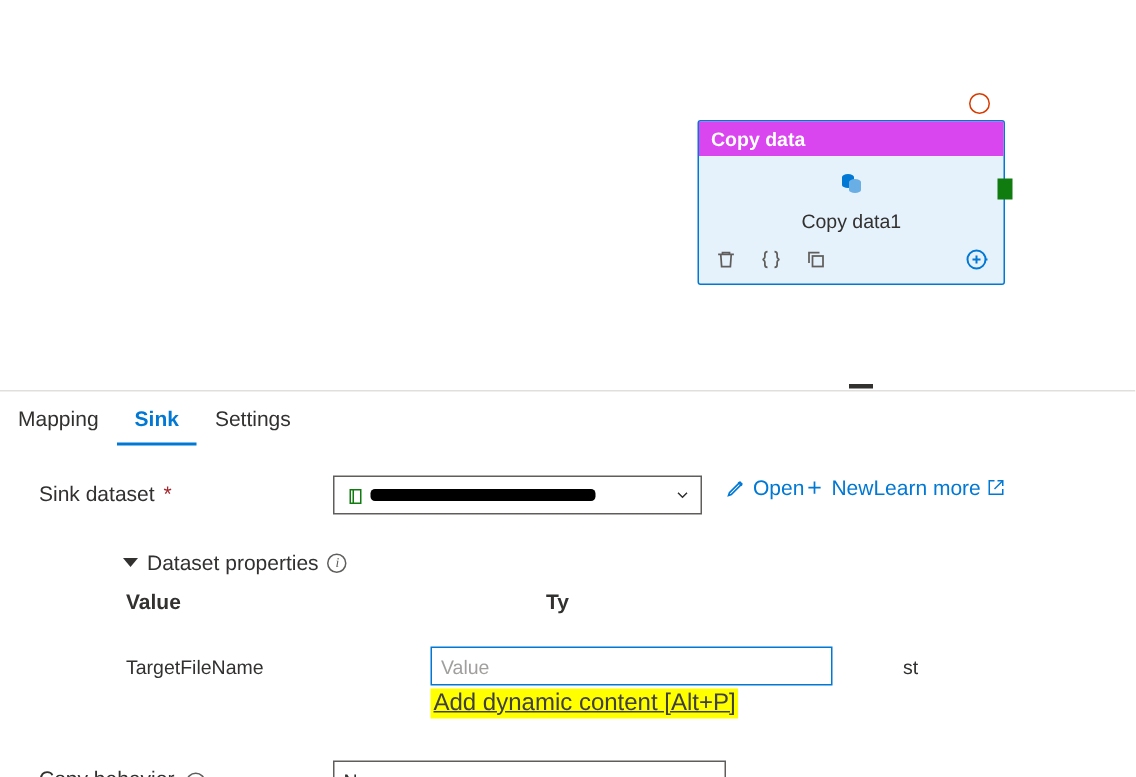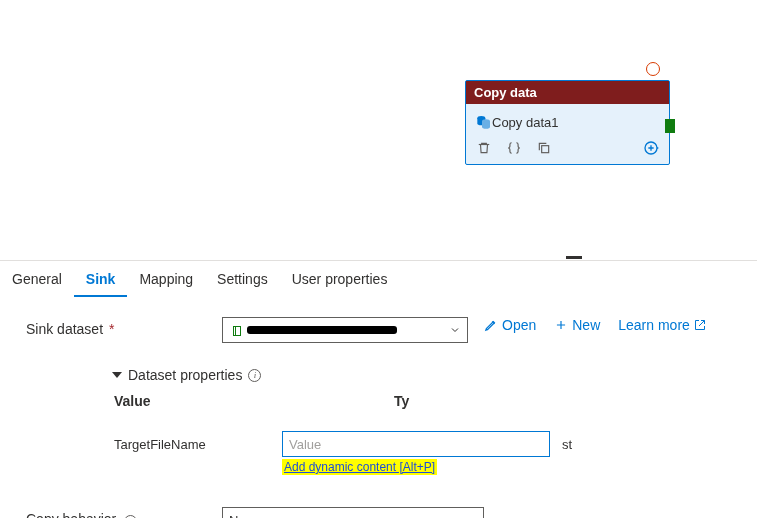--- a/index.html
+++ b/index.html
@@ -23,30 +23,32 @@
     position: absolute;
     left: 465px;
     top: 80px;
     width: 203px;
     border: 1px solid #0078d4;
     border-radius: 2px;
     background: #e5f1fb;
     box-shadow: 0 0 0 0;
   }
   .activity-title {
-    background: #7f1d1d;
+    background: #d946ef;
     color: #ffffff;
     padding: 4px 8px;
     font-size: 13px;
     font-weight: 600;
   }
   .activity-body {
     padding: 10px 10px 6px 10px;
     display: flex;
     align-items: center;
+    gap: 10px;
+    flex-direction: column;
   }
   .activity-body-label {
     color: #323130;
     font-size: 13px;
   }
   .activity-toolbar {
     display: flex;
     gap: 14px;
     padding: 4px 10px 8px 10px;
     align-items: center;
@@ -166,26 +168,25 @@
   .link {
     color: #0078d4;
     cursor: pointer;
     display: inline-flex;
     align-items: center;
     gap: 4px;
     font-size: 14px;
   }
   .actions {
     display: inline-flex;
-    gap: 18px;
     margin-left: 16px;
     align-items: center;
   }
   .dprops {
-    margin-left: 110px;
+    margin-left: 80px;
     margin-top: 18px;
     width: 540px;
   }
   .dprops-header {
     font-size: 14px;
     color: #323130;
     display: inline-flex;
     align-items: center;
     gap: 6px;
     cursor: pointer;
@@ -199,41 +200,41 @@
     align-items: center;
   }
   .thead {
     font-weight: 600;
     font-size: 14px;
     padding-bottom: 8px;
   }
   .col-name { width: 168px; }
   .col-value { width: 280px; }
   .col-type { flex: 1; text-align: left; }
-  .trow { padding-top: 14px; }
+  .trow { padding-top: 14px; gap: 35px; }
   .value-input-wrap { position: relative; width: 268px; }
   .value-input {
     width: 100%;
     box-sizing: border-box;
     height: 26px;
     padding: 0 6px;
     border: 1px solid #0078d4;
     outline: none;
     font-family: inherit;
     font-size: 13px;
     color: #323130;
   }
   .value-input::placeholder { color: #a19f9d; }
   .dyn-link {
     position: absolute;
     left: 0;
     top: 28px;
     background: #ffff00;
-    color: #1d4ed8;
-    font-size: 12px;
+    color: #404040;
+    font-size: 16px;
     padding: 1px 2px;
     cursor: pointer;
     text-decoration: underline;
     white-space: nowrap;
   }
   .info-icon {
     display: inline-flex;
     border: 1px solid #605e5c;
     color: #605e5c;
     border-radius: 50%;
@@ -303,25 +304,23 @@
             <path d="M12 8v8M8 12h8"></path>
             <path d="M21 12h2"></path>
         </svg>
       </span>
     </div>
     <div class="right-handle"></div>
   </div>
 </div>
 
 <div class="tabs">
-  <div class="tab">General</div>
+  <div class="tab">Mapping</div>
   <div class="tab active">Sink</div>
-  <div class="tab">Mapping</div>
   <div class="tab">Settings</div>
-  <div class="tab">User properties</div>
 </div>
 
 <div class="form">
 
   <div class="row">
     <div class="label">
       <span>Sink dataset</span>
       <span class="req">*</span>
     </div>
     <div class="select dataset-select">

